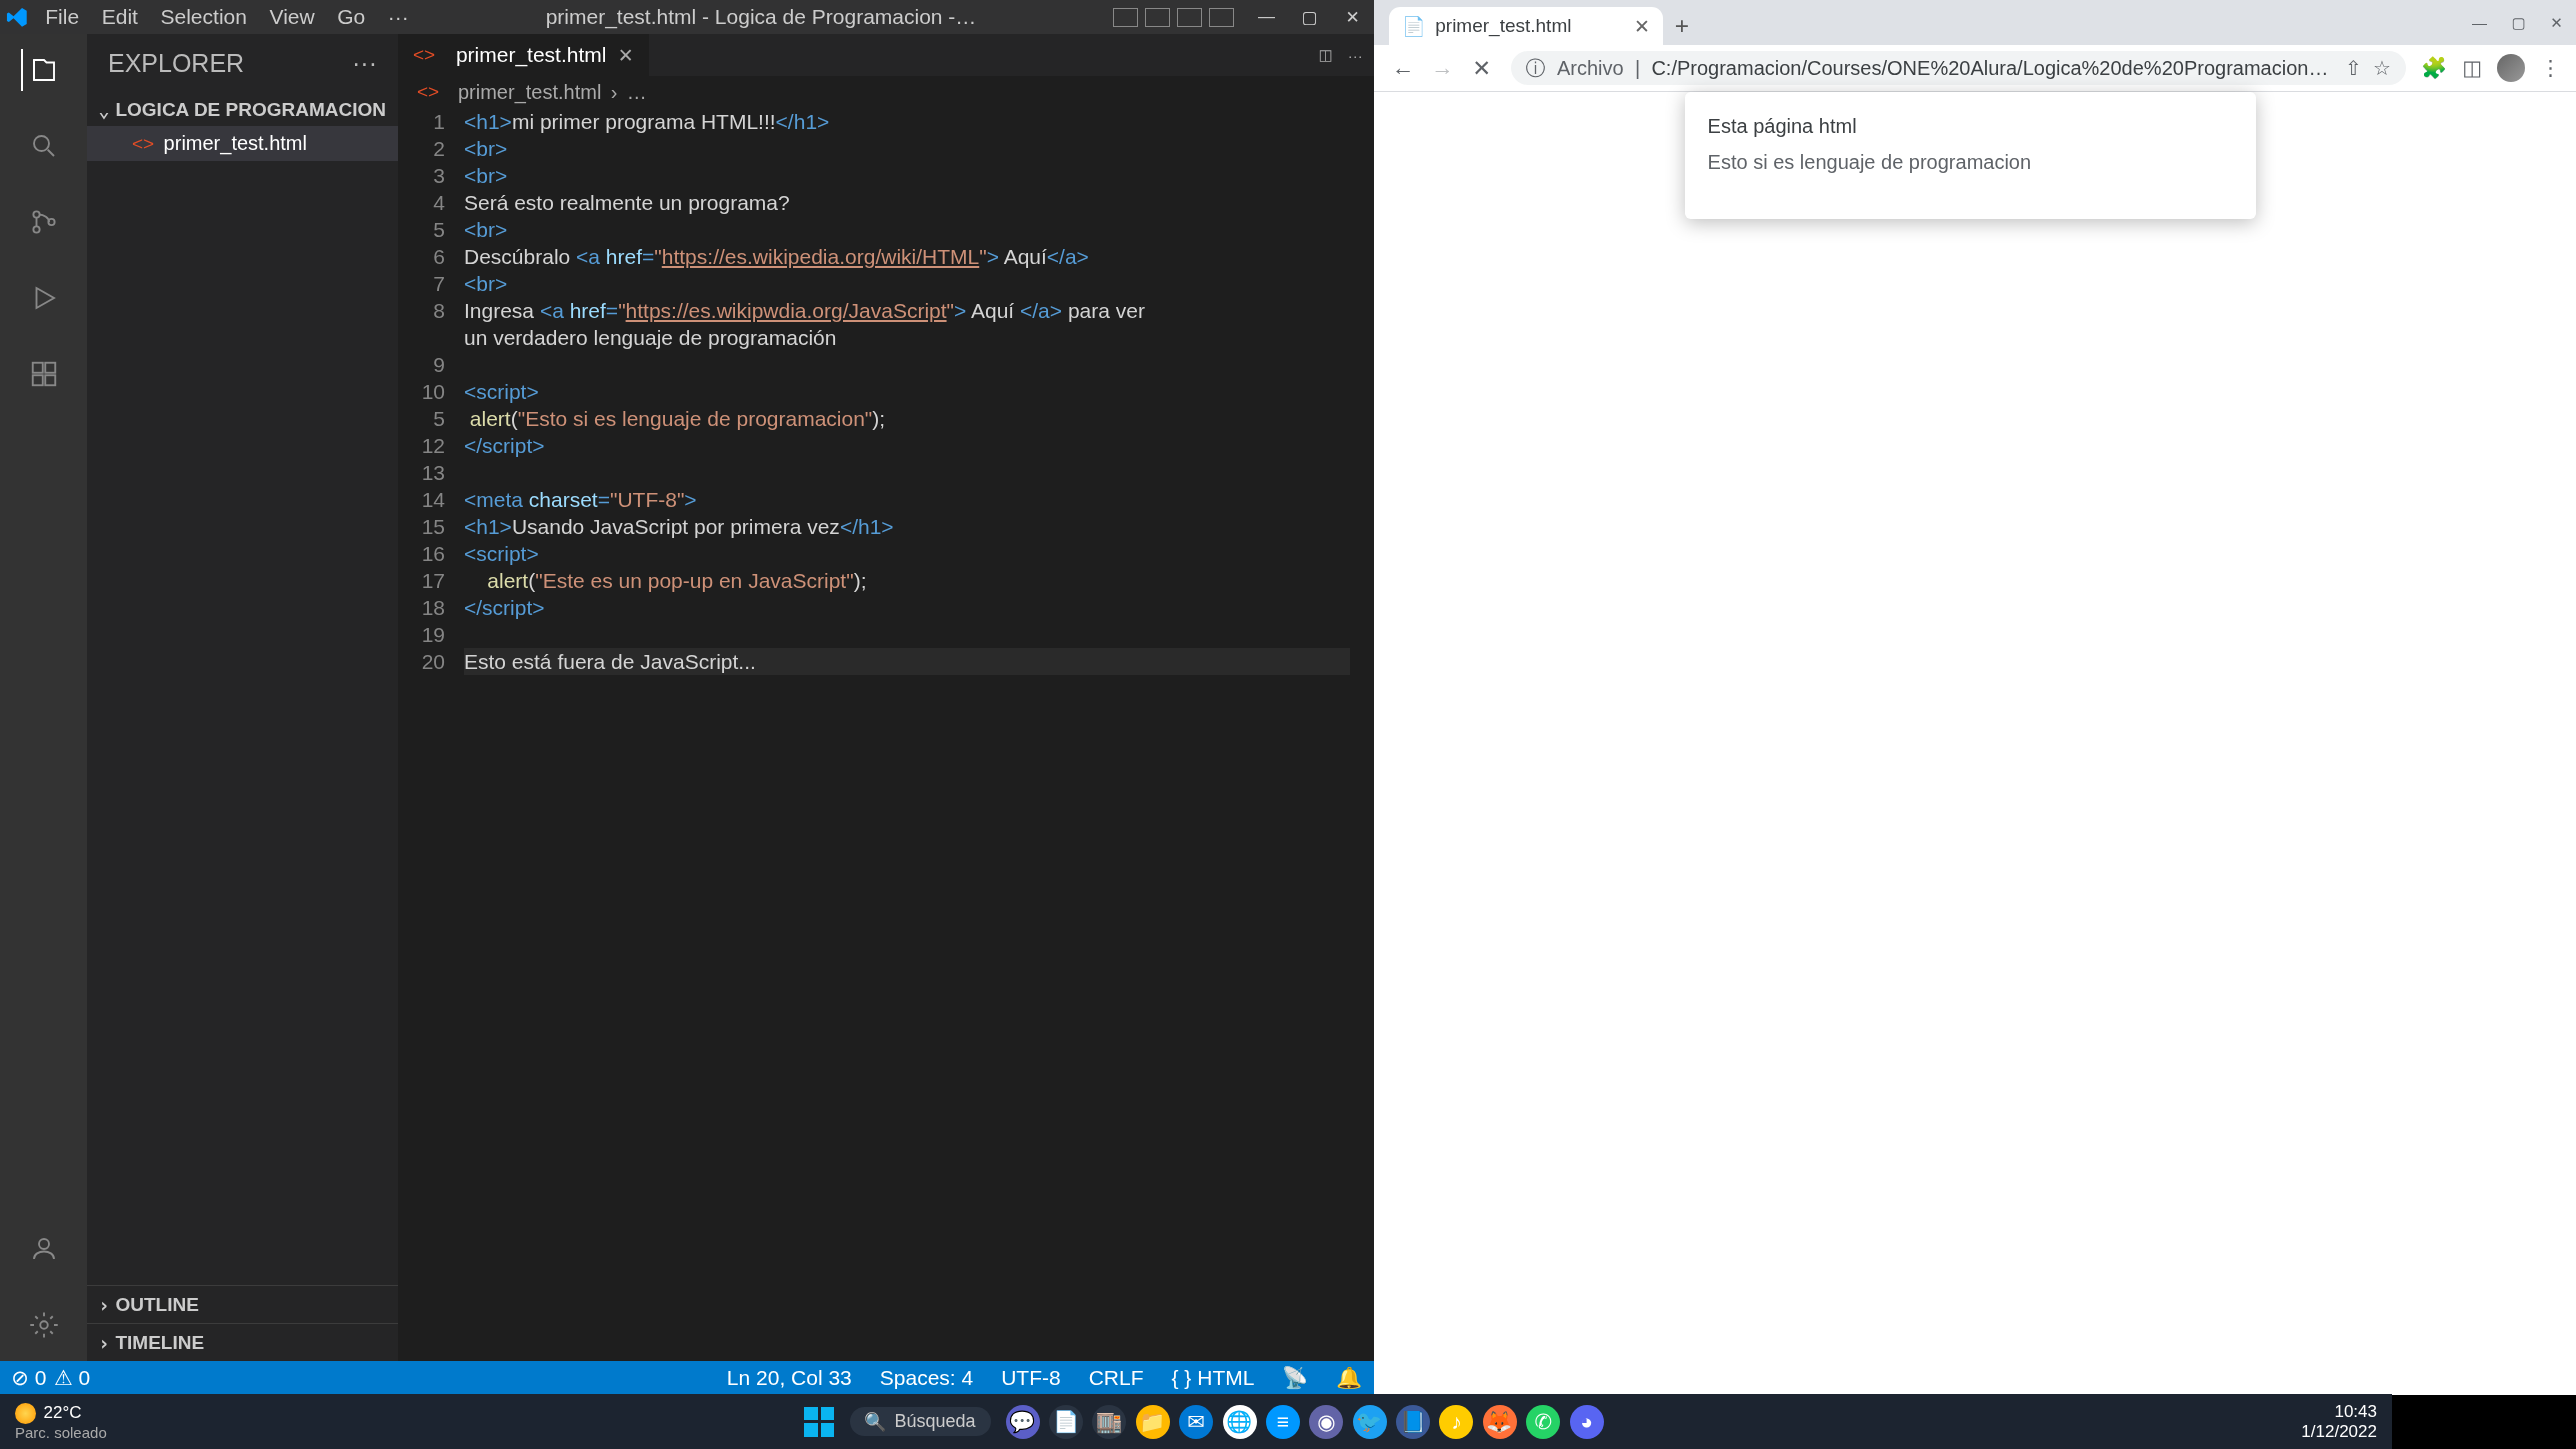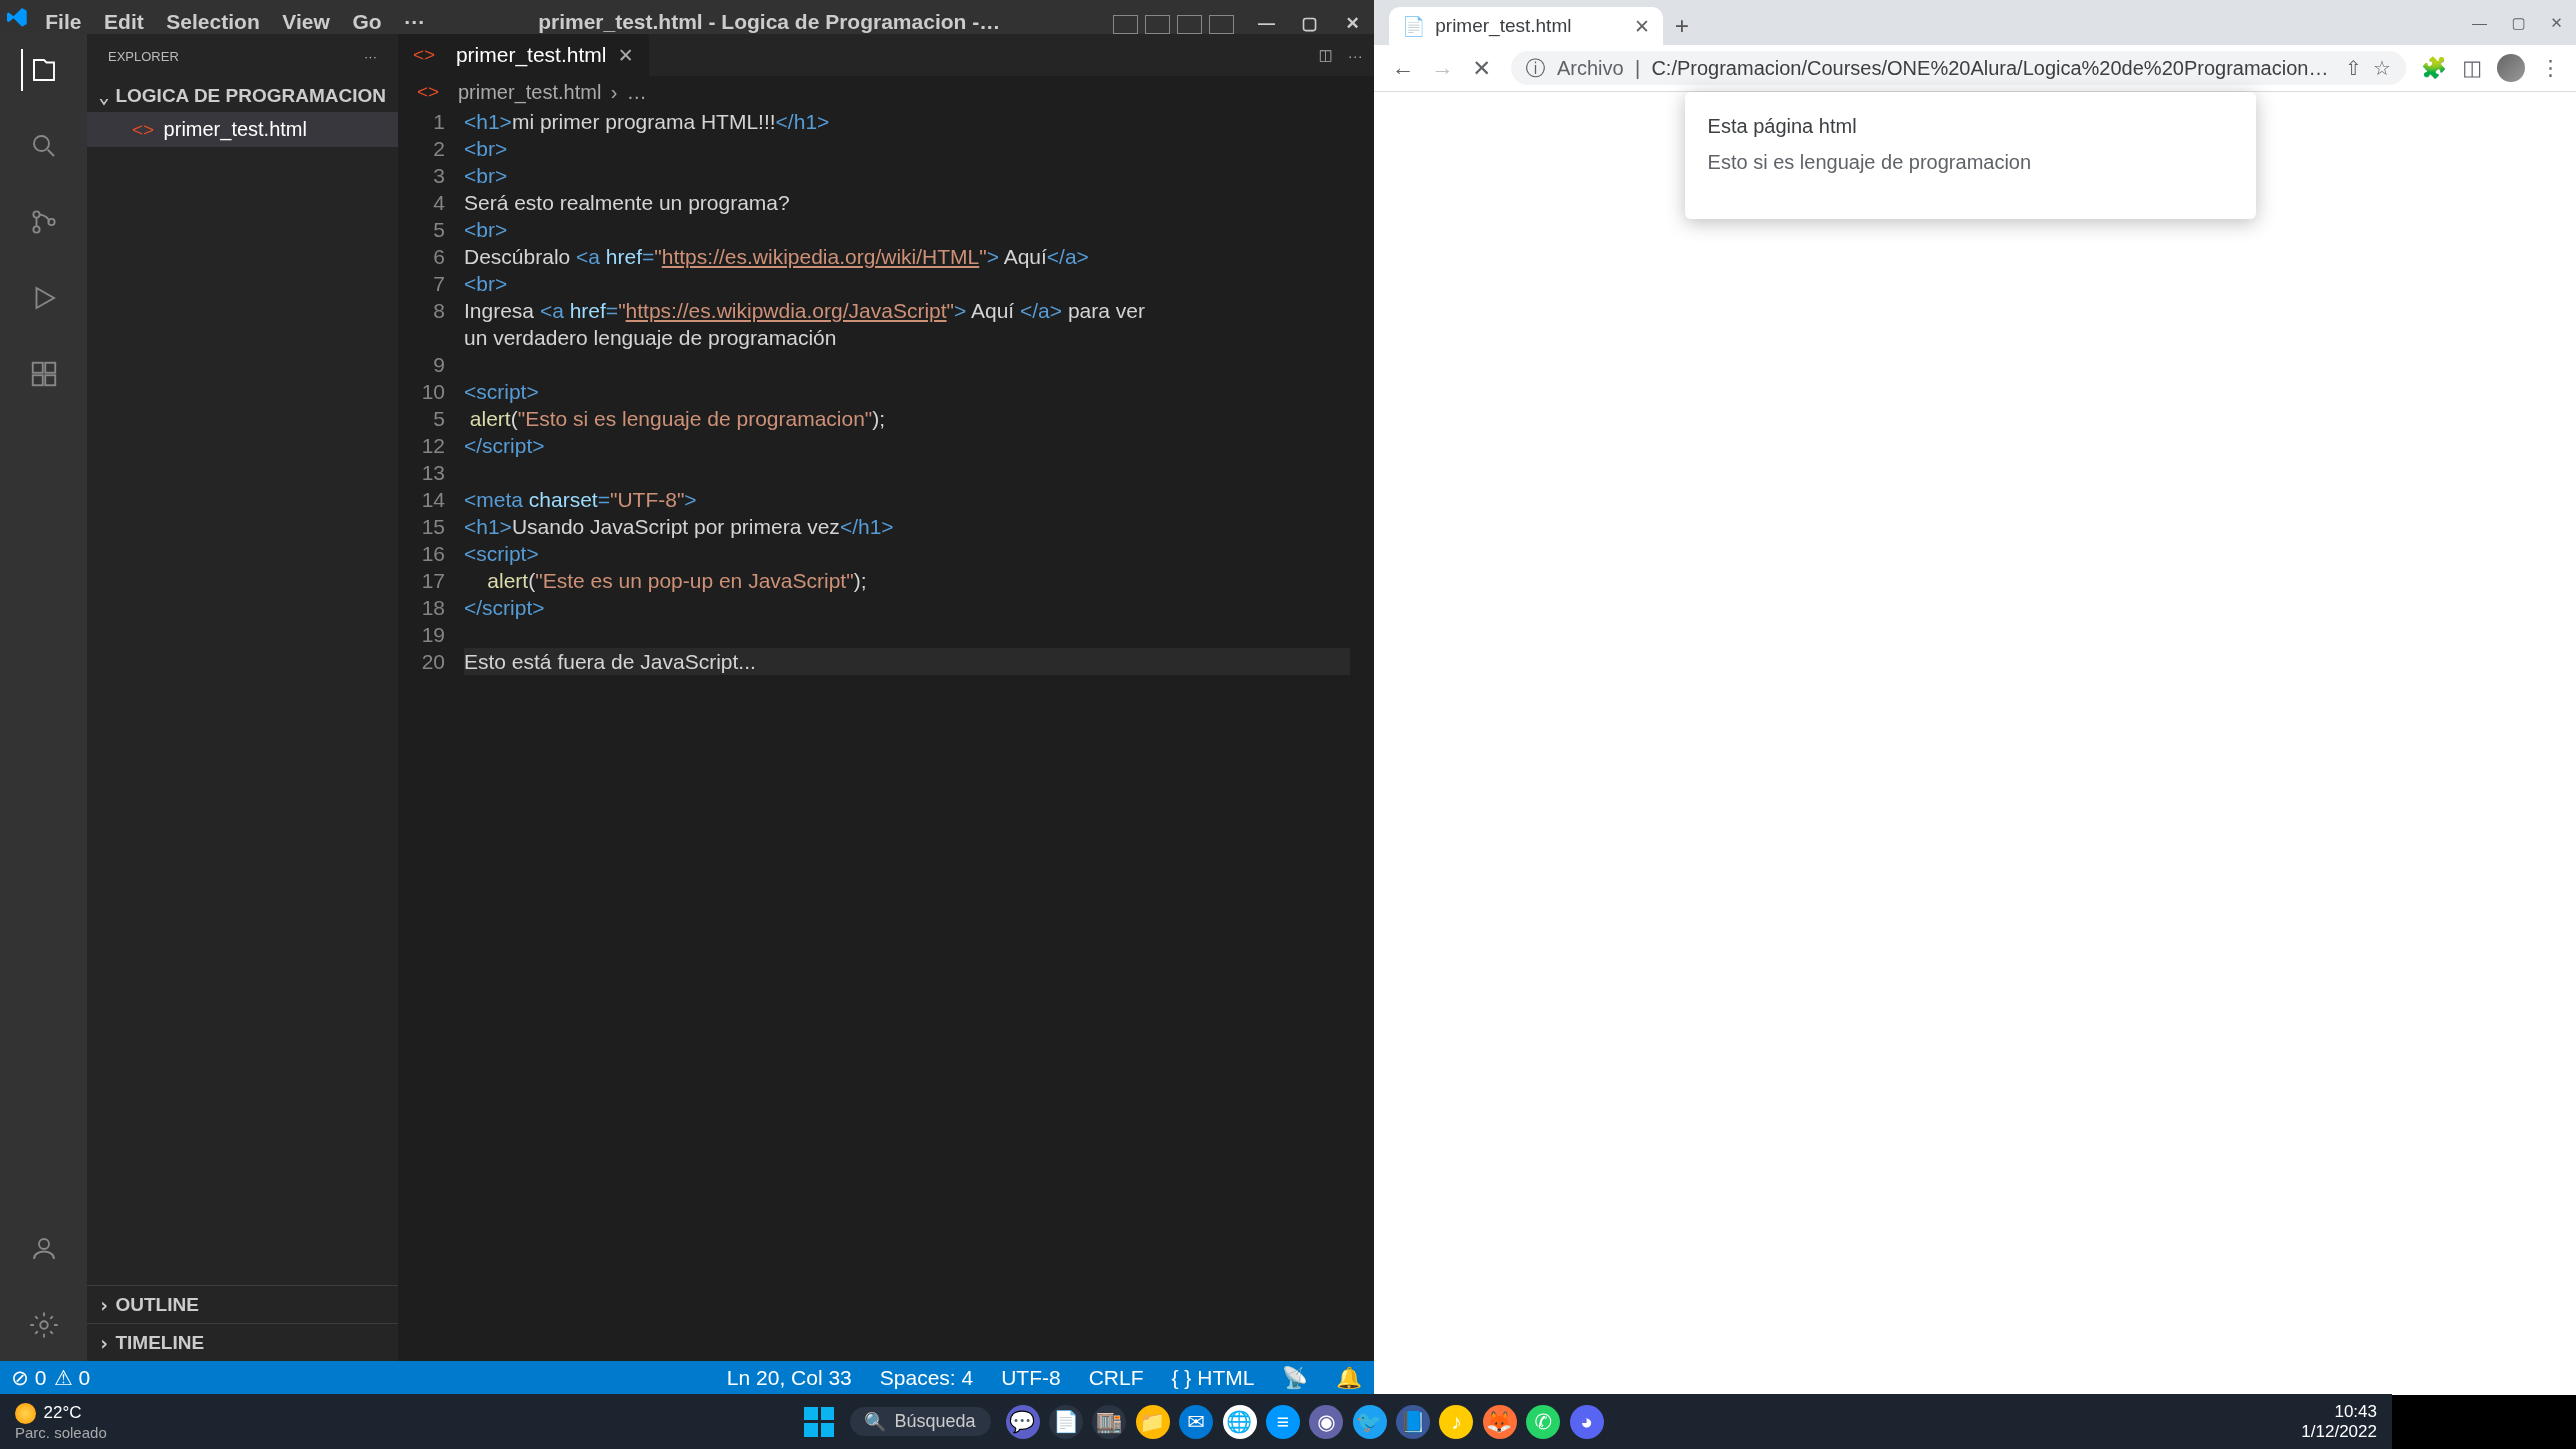--- a/index.html
+++ b/index.html
@@ -2,39 +2,39 @@
 <html style="font-size:15px"><head>
 <meta charset="utf-8">
 <style>
 * { margin: 0; padding: 0; box-sizing: border-box; font-family: "Segoe UI", sans-serif; }
 body { width: 2576px; height: 1449px; overflow: hidden; display: flex; background: #000; }
 .vscode { width: 1374px; height: 1395px; background: #1e1e1e; display: flex; flex-direction: column; color: #ccc; }
 .chrome { width: 1202px; height: 1395px; background: #fff; display: flex; flex-direction: column; position: relative; }
 .taskbar { position: absolute; left: 0; bottom: 0; width: 2392px; height: 55px; background: #1c2430; display: flex; align-items: center; color: #fff; }
 
 
-.vs-titlebar { height: 34px; background: #323233; display: flex; align-items: flex-end; font-size: 21px; color: #ccc; font-weight: bold; }
+.vs-titlebar { height: 34px; background: #323233; display: flex; align-items: center; font-size: 21px; color: #ccc; }
 .vs-logo { width: 34px; height: 34px; display: flex; align-items: center; justify-content: center; }
 .vs-menu { display: flex; gap: 22.6px; padding-left: 11.3px; }
 .vs-menu span { cursor: default; }
 .vs-titlecenter { flex: 1; text-align: center; overflow: hidden; white-space: nowrap; text-overflow: ellipsis; padding: 0 7.5px; }
 .vs-wincontrols { display: flex; }
 .vs-wincontrols div { width: 43px; display: flex; align-items: center; justify-content: center; font-size: 17px; }
 .vs-layouticons { display: flex; gap: 7.5px; margin-right: 11.3px; }
 .vs-layouticons div { width: 24.5px; height: 19px; border: 1.9px solid #888; }
 
 
 .vs-body { flex: 1; display: flex; }
 .activitybar { width: 87px; background: #333333; display: flex; flex-direction: column; align-items: center; padding-top: 15px; gap: 34px; }
 .activitybar .icon { width: 42px; height: 42px; color: #888; display: flex; align-items: center; justify-content: center; }
 .activitybar .icon.active { color: #fff; border-left: 2.8px solid #fff; margin-left: -2.8px; padding-left: 2.8px; }
 .activitybar .bottom { margin-top: auto; margin-bottom: 15px; display: flex; flex-direction: column; gap: 34px; }
 
 .sidebar { width: 311px; background: #252526; display: flex; flex-direction: column; }
-.sidebar-title { padding: 15px 21px; font-size: 13px; color: #bbb; display: flex; justify-content: space-between; }
+.sidebar-title { padding: 15px 21px; font-size: 25px; color: #bbb; display: flex; justify-content: space-between; }
 .sidebar-folder { padding: 5.7px 11.3px; font-size: 19px; font-weight: bold; color: #ccc; display: flex; align-items: center; }
 .sidebar-file { padding: 5.7px 11.3px 5.7px 45px; font-size: 20px; color: #fff; background: #37373d; display: flex; align-items: center; }
 .sidebar-bottom { margin-top: auto; }
 .sidebar-section { padding: 7.5px 11.3px; font-size: 19px; font-weight: bold; color: #ccc; border-top: 0.9px solid #3c3c3c; display: flex; align-items: center; }
 .chev { font-family: monospace; margin-right: 5.7px; }
 
 .editor-area { flex: 1; background: #1e1e1e; display: flex; flex-direction: column; position: relative; }
 .tabs { height: 42px; background: #252526; display: flex; align-items: stretch; }
 .tab { background: #1e1e1e; padding: 0 15px; display: flex; align-items: center; gap: 11.3px; font-size: 21px; color: #fff; border-right: 0.9px solid #252526; }
 .tab .close { color: #aaa; font-size: 19px; }

